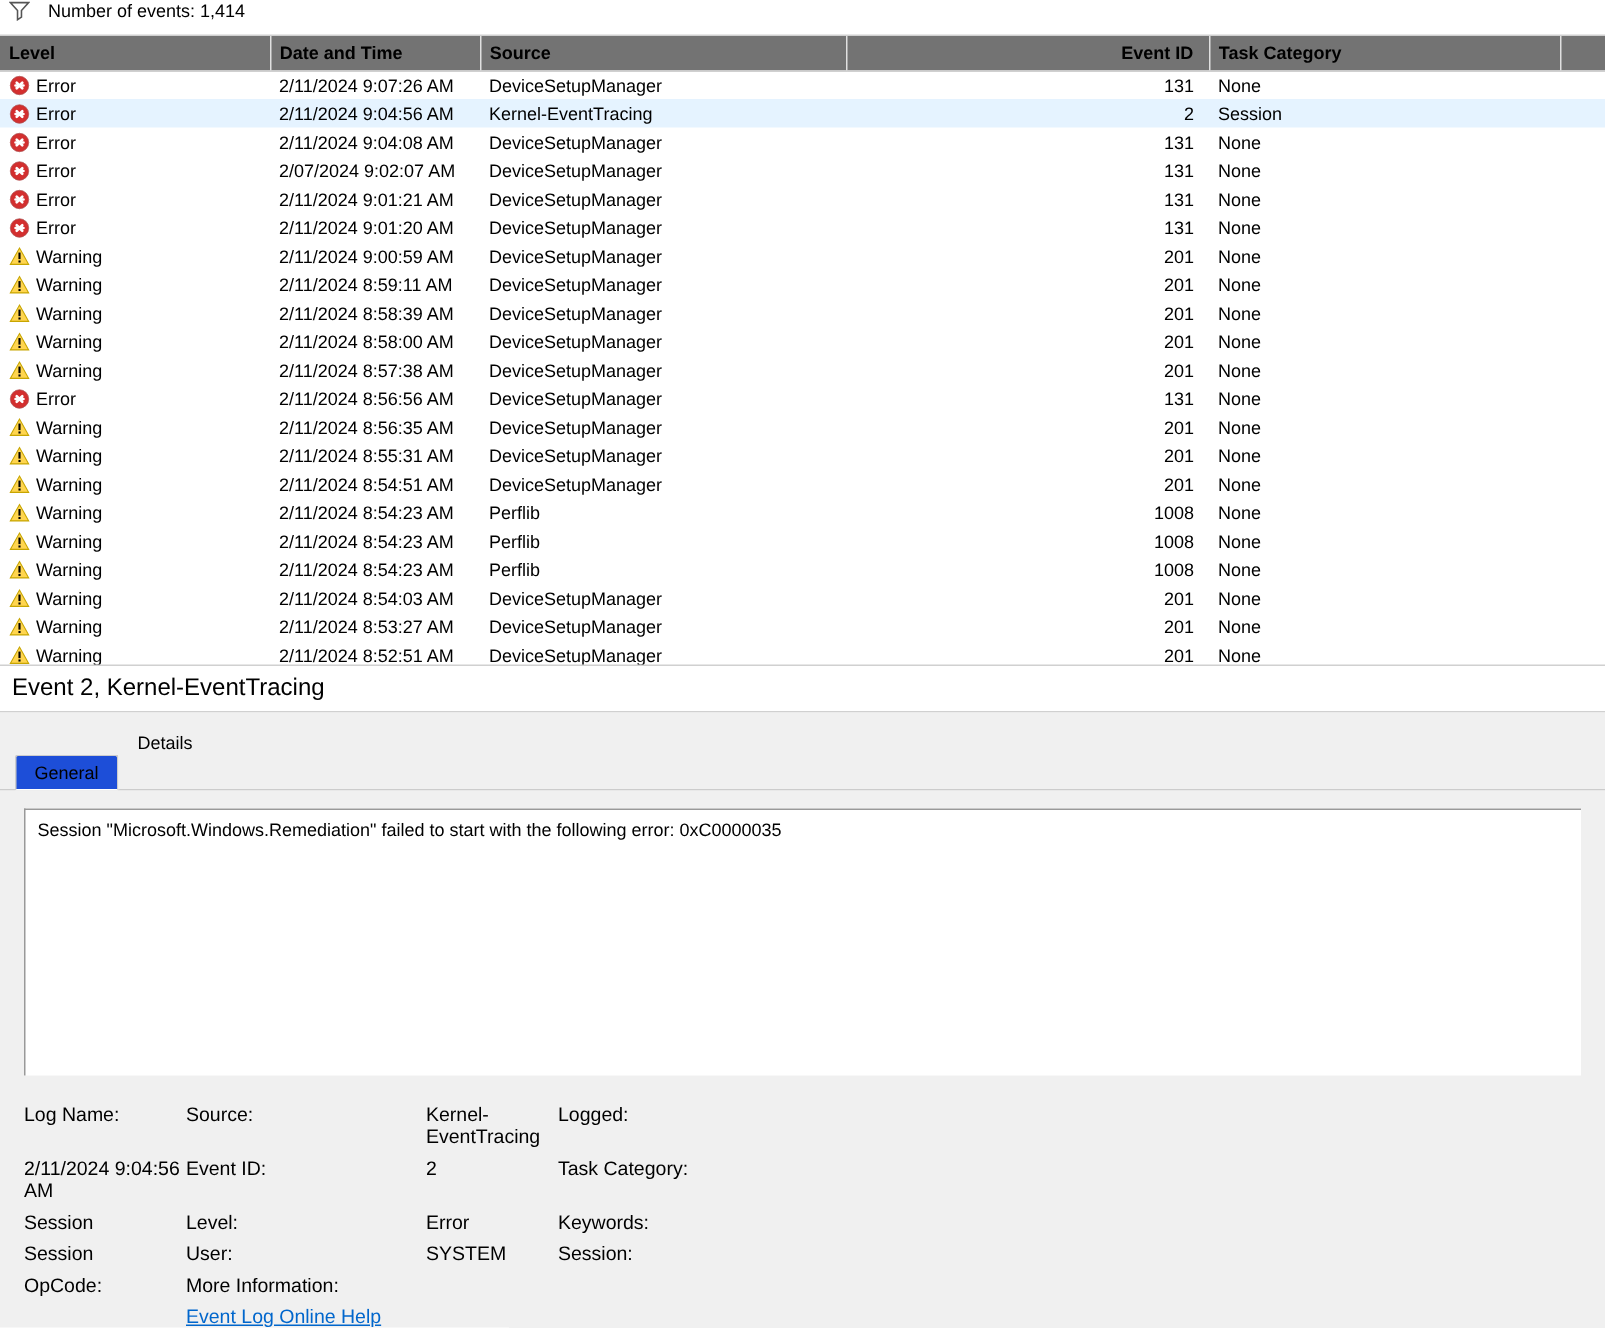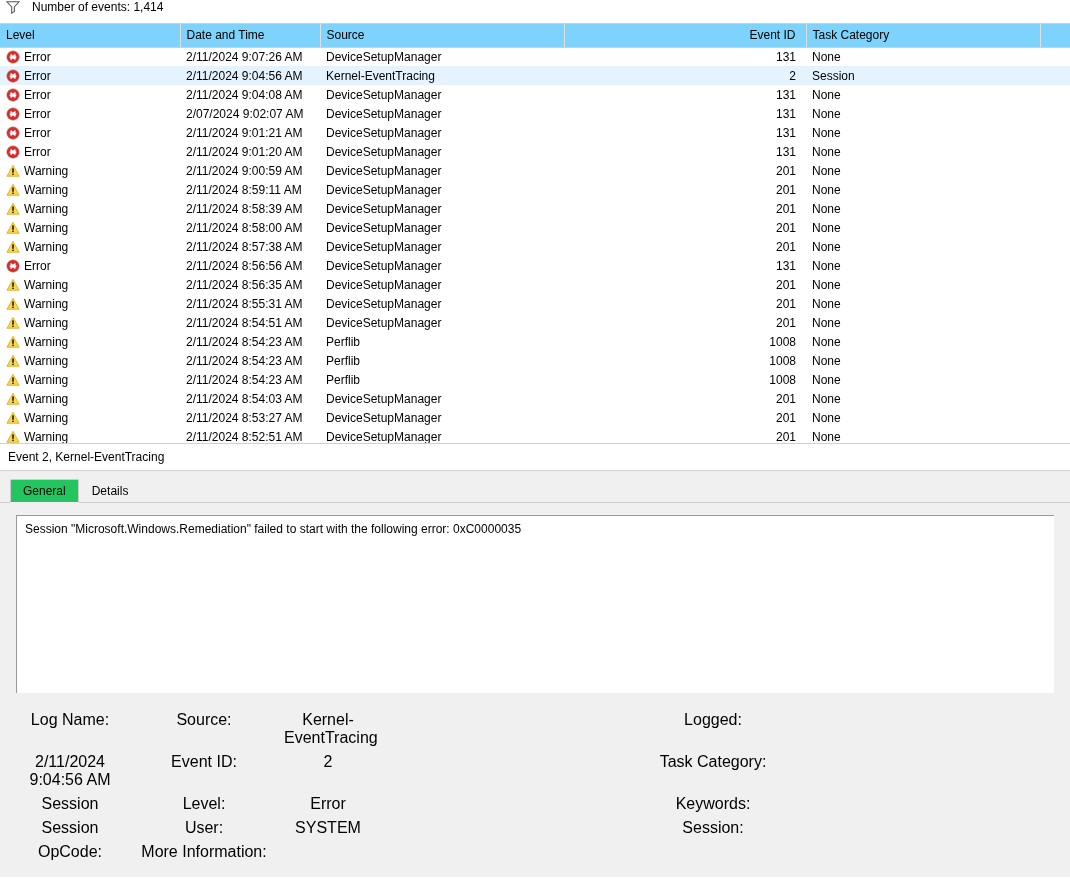--- a/index.html
+++ b/index.html
@@ -34,26 +34,26 @@
     overflow: hidden;
     border-bottom: 1px solid #d0d0d0;
   }
   table {
     width: 100%;
     border-collapse: collapse;
     table-layout: fixed;
   }
   thead th {
     text-align: left;
-    font-weight: normal;
+    font-weight: bold;
     font-size: 12px;
     padding: 3px 6px;
     border-right: 1px solid #e0e0e0;
     border-bottom: 1px solid #d0d0d0;
-    background: #7dd3fc;
+    background: #737373;
     height: 23px;
   }
   thead th.rt { text-align: right; padding-right: 10px; }
   tbody td {
     padding: 1px 6px;
     height: 19px;
     white-space: nowrap;
     overflow: hidden;
   }
   tbody td.rt { text-align: right; padding-right: 10px; }
@@ -63,63 +63,63 @@
   .col-level   { width: 180px; }
   .col-date    { width: 140px; }
   .col-source  { width: 244px; }
   .col-eventid { width: 242px; }
   .col-taskcat { width: 234px; }
   .col-end     { width: 30px; }
   .detail-header {
     background: #fff;
     border-bottom: 1px solid #d0d0d0;
     padding: 6px 8px;
-    font-size: 12px;
+    font-size: 16px;
   }
   .tabs {
     display: flex;
     background: #f0f0f0;
     padding: 8px 10px 0 10px;
     border-bottom: 1px solid #ccc;
   }
   .tab {
     padding: 4px 12px;
     font-size: 12px;
     border: 1px solid transparent;
     cursor: default;
     margin-bottom: -1px;
     background: transparent;
   }
   .tab.active {
-    background: #22c55e;
+    background: #1d4ed8;
     border: 1px solid #ccc;
     border-bottom: 1px solid #fff;
     border-radius: 2px 2px 0 0;
+    margin-top: 20px;
   }
   .detail-body {
     background: #f0f0f0;
     padding: 12px 16px 16px 16px;
   }
   .message-box {
     background: #fff;
     border: 1px solid #999;
     border-right: none;
     border-bottom: none;
     height: 178px;
     padding: 6px 8px;
     font-size: 12px;
     margin-bottom: 18px;
   }
   .props {
     display: grid;
     grid-template-columns: 108px 160px 88px auto;
     row-gap: 6px;
     column-gap: 0px;
-    font-size: 16px;
-    text-align: center;
+    font-size: 13px;
   }
   .props .lbl {  }
   .props .val {  }
   .link { color: #0066cc; text-decoration: underline; cursor: pointer; }
   .icon-error-svg, .icon-warn-svg, .icon-info-svg { display:block; }
 </style>
 </head>
 <body>
 
 <div class="top-bar">
@@ -601,14 +601,17 @@
     <div class="lbl">Keywords:</div>
     <div class="val">Session</div>
 
     <div class="lbl">User:</div>
     <div class="val">SYSTEM</div>
     <div class="lbl">Session:</div>
 
     <div class="lbl">OpCode:</div>
 
     <div class="lbl">More Information:</div>
+    <div class="val" style="grid-column: 2 / span 3;">
+      <span class="link">Event Log Online Help</span>
+    </div>
   </div>
 </div>
 
 </body></html>

